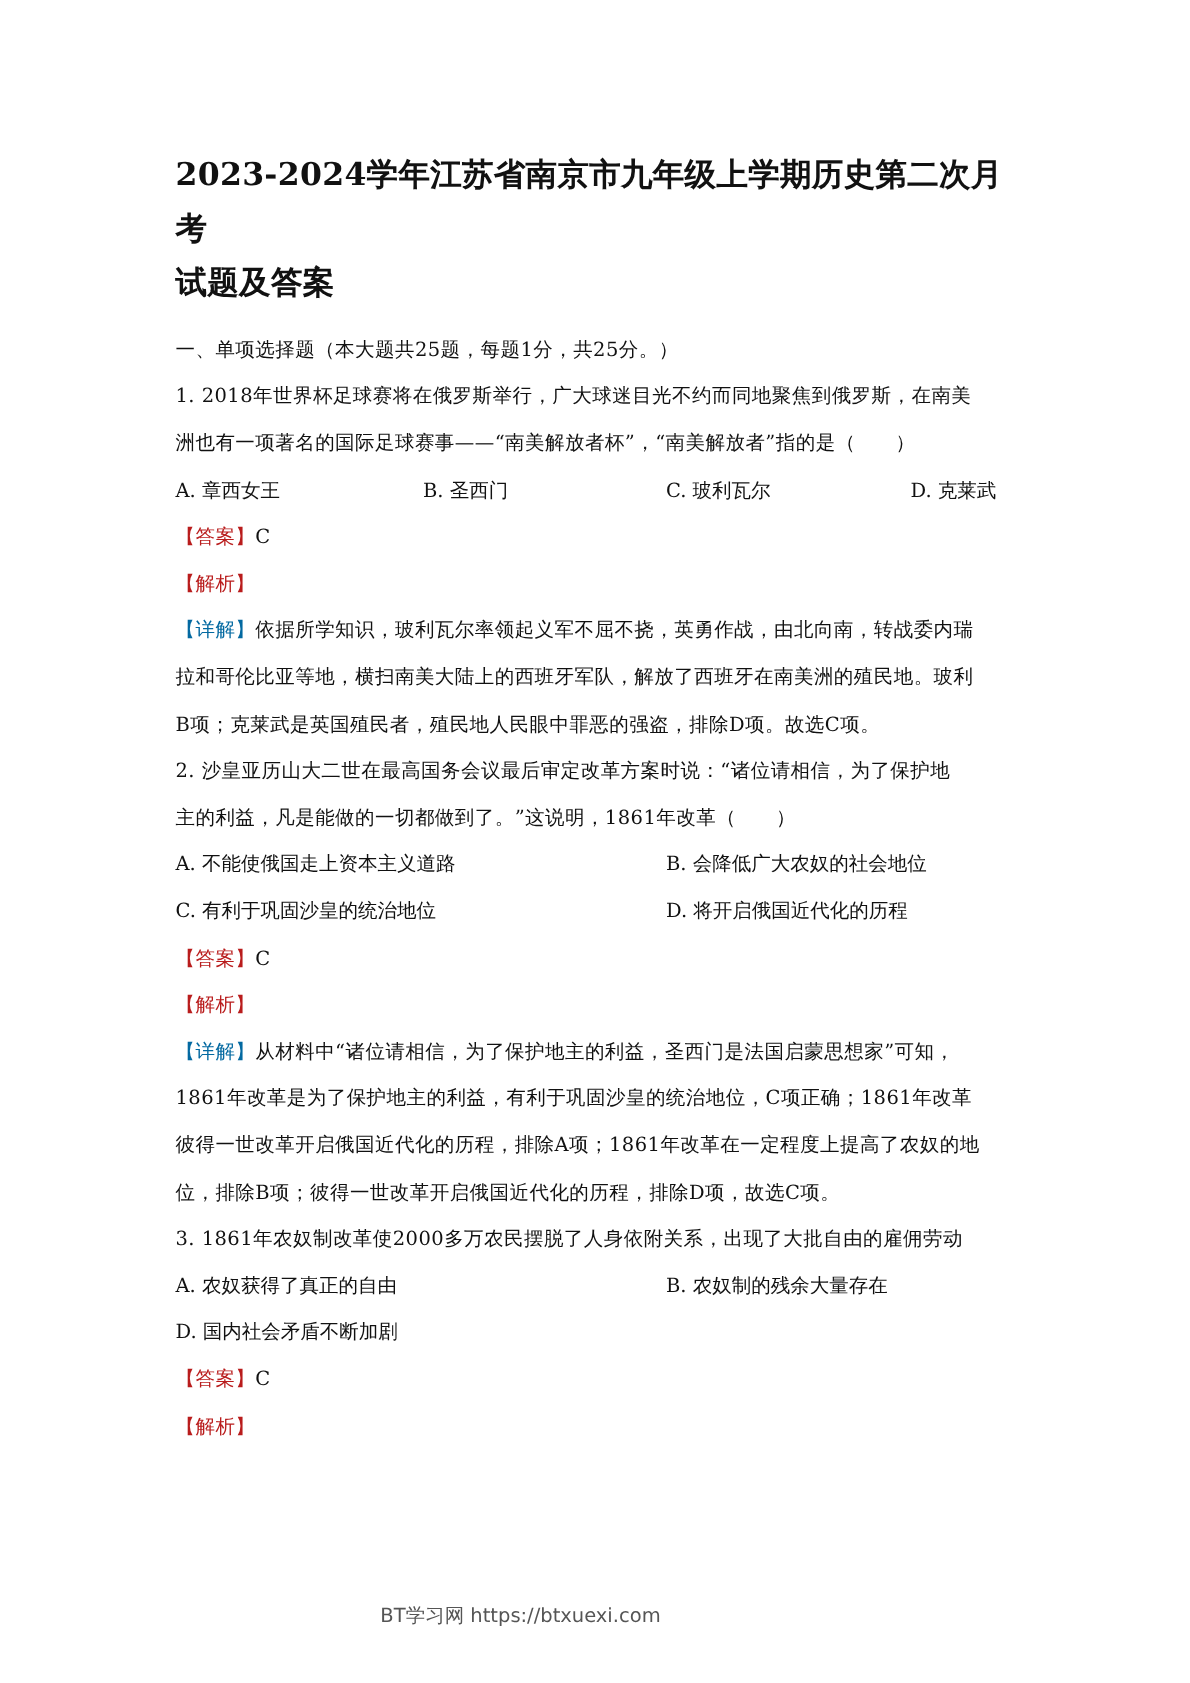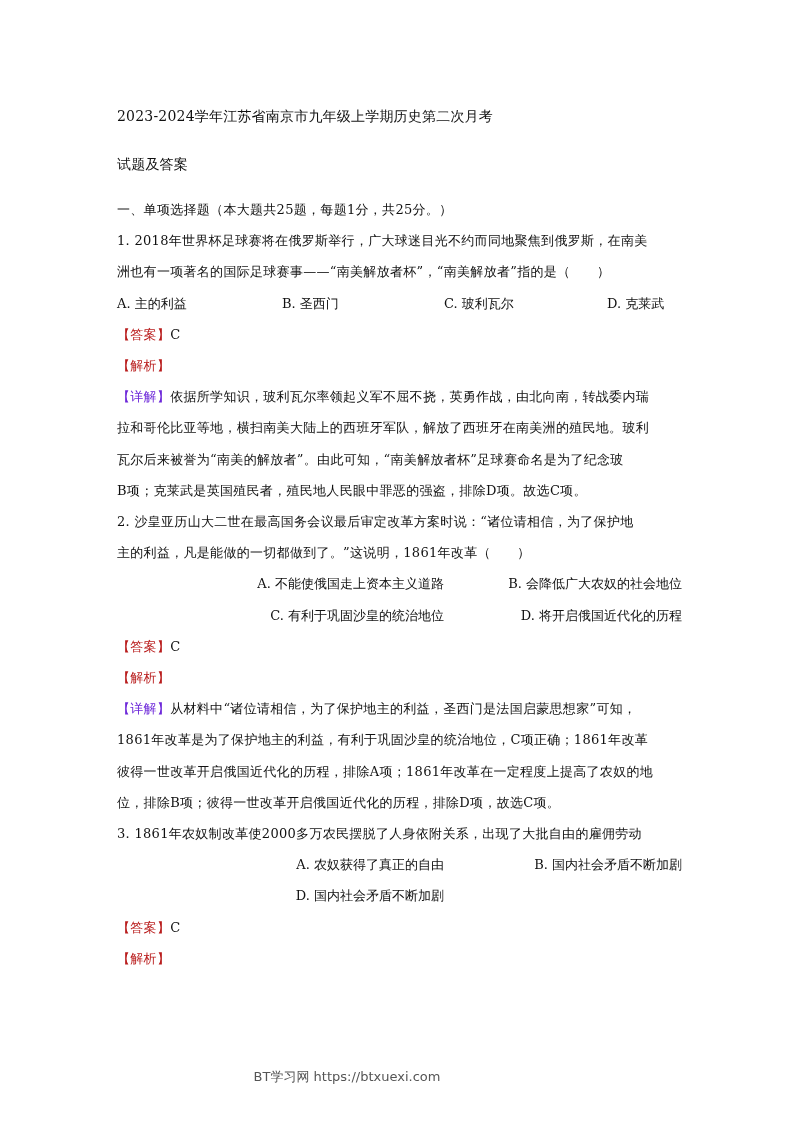--- a/index.html
+++ b/index.html
@@ -16,29 +16,29 @@
       color: #111111;
     }
     .page {
       position: absolute;
       left: 117px;
       top: 98px;
       width: 565px;
     }
     .title {
       font-family: "DejaVu Serif", "Liberation Serif", serif;
-      font-weight: normal;
-      font-size: 14px;
+      font-weight: bold;
+      font-size: 21px;
       line-height: 36px;
       margin: 0 0 12px 0;
       letter-spacing: 0.2px;
     }
     .title .line2 {
       display: block;
-      margin-top: 12px;
+      margin-top: 0;
     }
     .line {
       font-size: 13px;
       line-height: 31.2px;
       white-space: nowrap;
       letter-spacing: 0.3px;
     }
     .opts4 {
       display: flex;
       font-size: 13px;
@@ -48,29 +48,28 @@
       flex: 0 0 auto;
     }
     .opts4 .opt:nth-child(1) { width: 165px; }
     .opts4 .opt:nth-child(2) { width: 162px; }
     .opts4 .opt:nth-child(3) { width: 163px; }
     .opts4 .opt:nth-child(4) { width: 75px; }
     .opts2 {
       display: flex;
       font-size: 13px;
       line-height: 31.2px;
-      text-align: right;
     }
     .opts2 .opt:nth-child(1) { width: 327px; }
     .opts2 .opt:nth-child(2) { width: 238px; }
     .blue-label {
       color: #b91c1c;
     }
     .detail-label {
-      color: #6d28d9;
+      color: #0369a1;
     }
     .footer {
       position: absolute;
       left: 0;
       width: 694px;
       top: 1068px;
       text-align: center;
       font-family: "DejaVu Sans", "Liberation Sans", sans-serif;
       font-size: 13px;
       color: #555555;
@@ -84,35 +83,34 @@
     <span>2023-2024学年江苏省南京市九年级上学期历史第二次月考</span>
     <span class="line2">试题及答案</span>
   </div>
 
   <div class="line">一、单项选择题（本大题共25题，每题1分，共25分。）</div>
 
   <div>
     <div class="line">1. 2018年世界杯足球赛将在俄罗斯举行，广大球迷目光不约而同地聚焦到俄罗斯，在南美</div>
     <div class="line">洲也有一项著名的国际足球赛事——“南美解放者杯”，“南美解放者”指的是（　　）</div>
     <div class="opts4">
-      <span class="opt">A. 主的利益</span>
+      <span class="opt">A. 章西女王</span>
       <span class="opt">B. 圣西门</span>
       <span class="opt">C. 玻利瓦尔</span>
       <span class="opt">D. 克莱武</span>
     </div>
     <div class="line">
       <span class="blue-label">【答案】</span><span>C</span>
     </div>
     <div class="line">
       <span class="blue-label">【解析】</span>
     </div>
     <div>
       <div class="line"><span class="detail-label">【详解】</span><span>依据所学知识，玻利瓦尔率领起义军不屈不挠，英勇作战，由北向南，转战委内瑞</span></div>
       <div class="line">拉和哥伦比亚等地，横扫南美大陆上的西班牙军队，解放了西班牙在南美洲的殖民地。玻利</div>
-      <div class="line">瓦尔后来被誉为“南美的解放者”。由此可知，“南美解放者杯”足球赛命名是为了纪念玻</div>
       <div class="line">B项；克莱武是英国殖民者，殖民地人民眼中罪恶的强盗，排除D项。故选C项。</div>
     </div>
   </div>
 
   <div>
     <div class="line">2. 沙皇亚历山大二世在最高国务会议最后审定改革方案时说：“诸位请相信，为了保护地</div>
     <div class="line">主的利益，凡是能做的一切都做到了。”这说明，1861年改革（　　）</div>
     <div class="opts2">
       <span class="opt">A. 不能使俄国走上资本主义道路</span>
       <span class="opt">B. 会降低广大农奴的社会地位</span>
@@ -132,21 +130,21 @@
       <div class="line">1861年改革是为了保护地主的利益，有利于巩固沙皇的统治地位，C项正确；1861年改革</div>
       <div class="line">彼得一世改革开启俄国近代化的历程，排除A项；1861年改革在一定程度上提高了农奴的地</div>
       <div class="line">位，排除B项；彼得一世改革开启俄国近代化的历程，排除D项，故选C项。</div>
     </div>
   </div>
 
   <div>
     <div class="line">3. 1861年农奴制改革使2000多万农民摆脱了人身依附关系，出现了大批自由的雇佣劳动</div>
     <div class="opts2">
       <span class="opt">A. 农奴获得了真正的自由</span>
-      <span class="opt">B. 国内社会矛盾不断加剧</span>
+      <span class="opt">B. 农奴制的残余大量存在</span>
     </div>
     <div class="opts2">
       <span class="opt">D. 国内社会矛盾不断加剧</span>
     </div>
     <div class="line">
       <span class="blue-label">【答案】</span><span>C</span>
     </div>
     <div class="line">
       <span class="blue-label">【解析】</span>
     </div>

